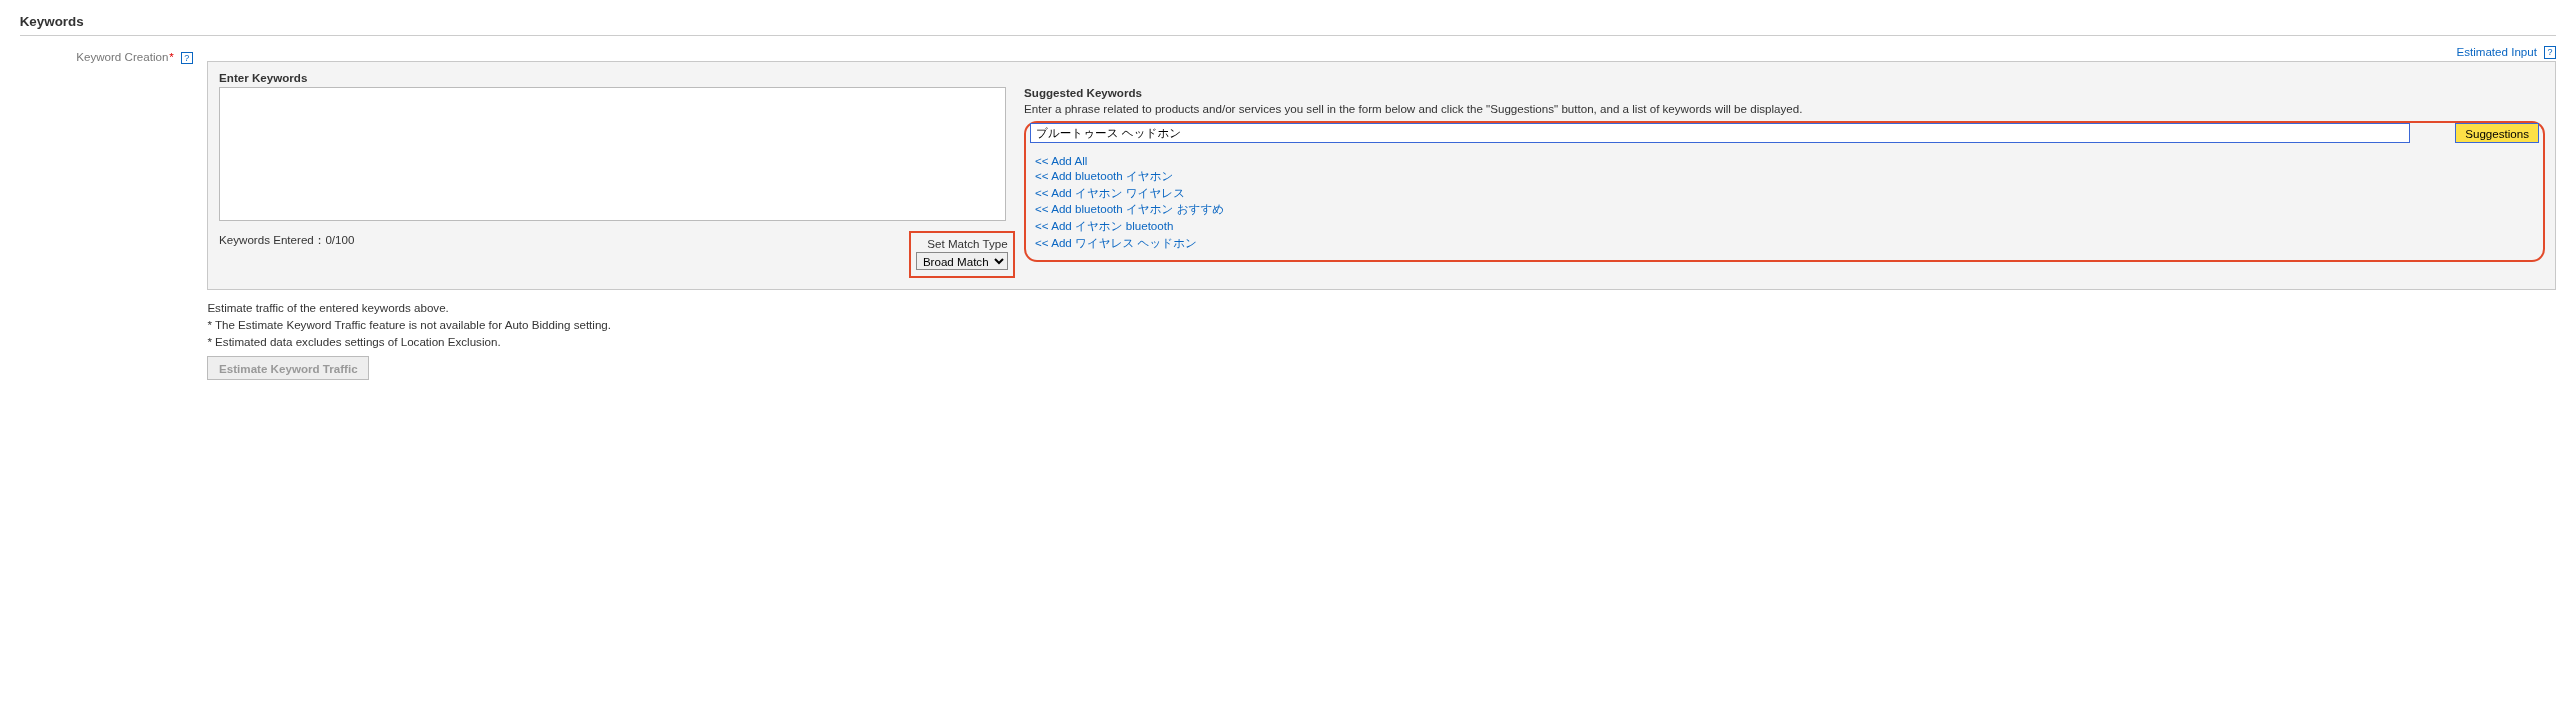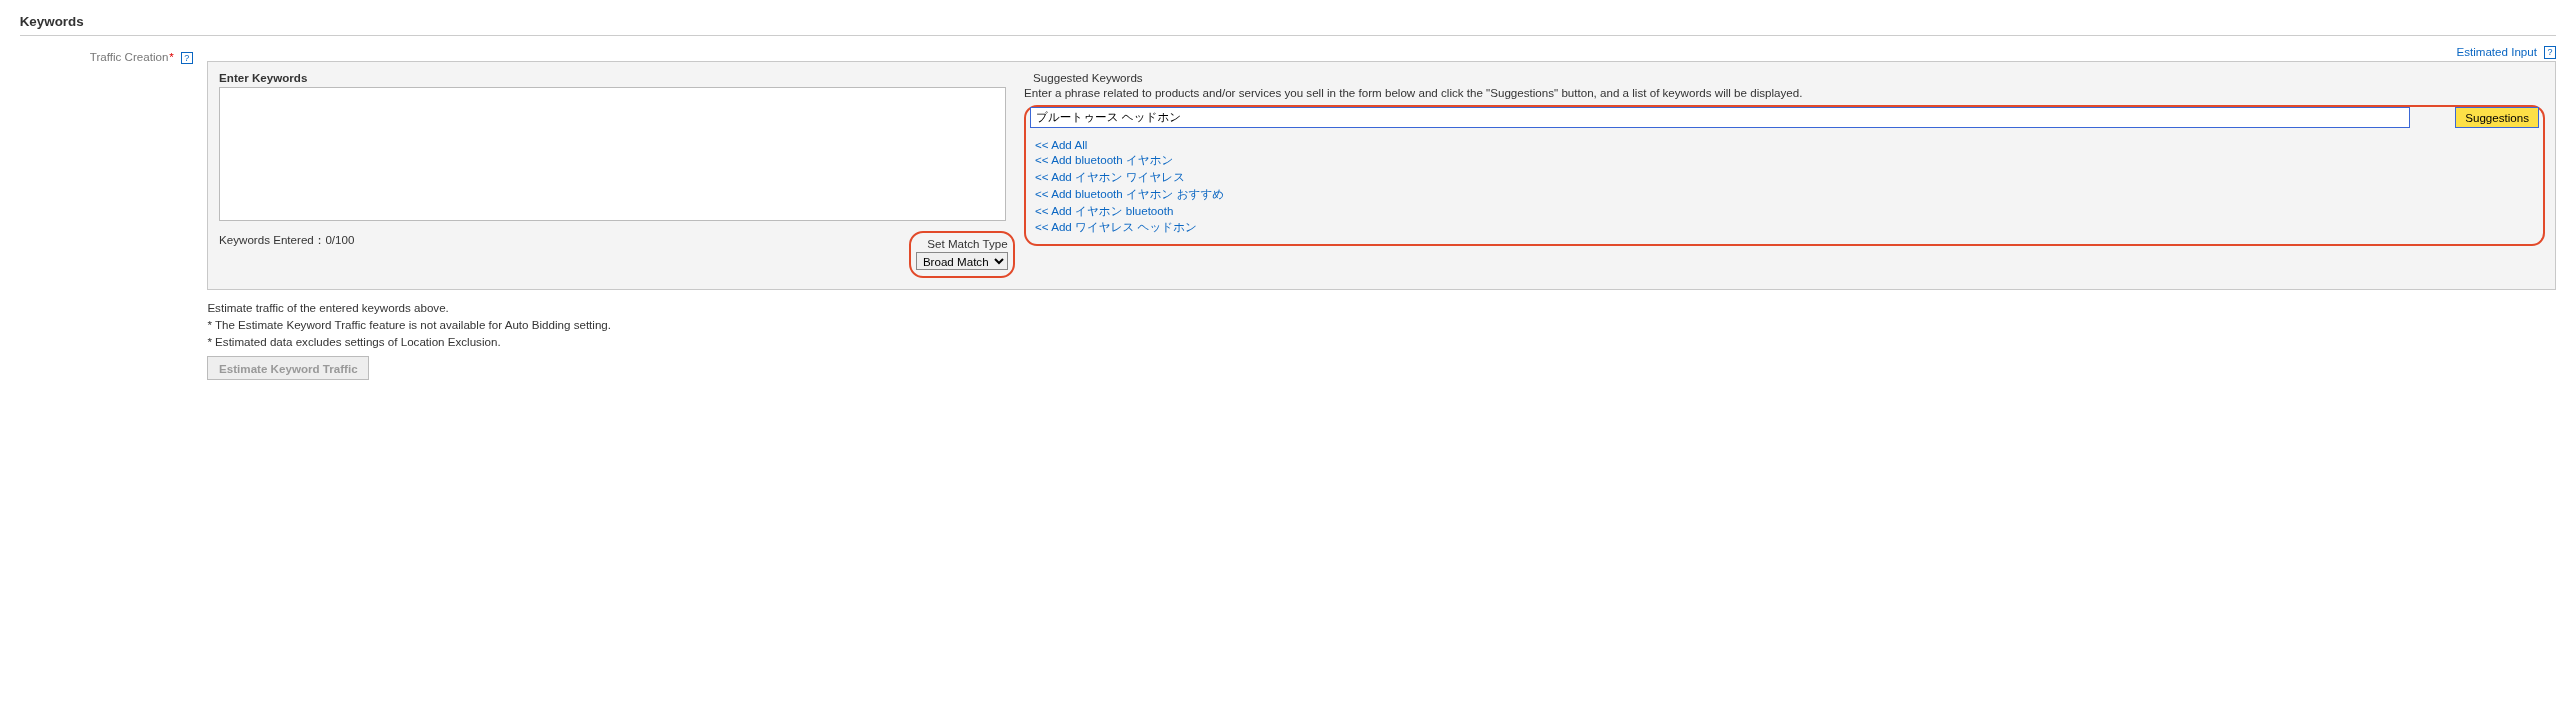--- a/index.html
+++ b/index.html
@@ -46,21 +46,21 @@
     font-size: 11.6px;
     margin-bottom: 1.8px;
   }
   .adv-link span { cursor: pointer; }
   .panel {
     border: 0.9px solid #c8c8c8;
     background: #f4f4f4;
     padding: 9px 10.7px 10.7px 10.7px;
     display: flex;
     gap: 18px;
-    align-items: flex-start;
+    align-items: center;
   }
   .panel-left { width: 787px; }
   .panel-right { flex: 1; }
   .subhead { font-weight: bold; margin-bottom: 3.6px; }
   .kw-textarea {
     width: 100%;
     height: 134px;
     border: 0.9px solid #bbb;
     background: #fff;
     resize: none;
@@ -70,33 +70,33 @@
   }
   .below-row {
     margin-top: 8px;
     display: flex;
     align-items: flex-start;
     text-align: left;
   }
   .count-text { flex: 1; color: #333; padding-top: 1.8px; }
   .matchtype-box {
     border: 2.7px solid #e24a2a;
-    border-radius: 14px;
+    border-radius: 0;
     padding: 3.6px 5.4px 5.4px 5.4px;
     text-align: right;
     margin-right: -9px;
   }
   .matchtype-box .lbl { display: block; margin-bottom: 1.8px; color: #333; }
   .matchtype-select {
     font-size: 11.6px;
     border: 0.9px solid #888;
     background: #efefef;
     padding: 0.9px 1.8px;
   }
-  .sugg-title { font-weight: normal; color: #333; margin-bottom: 1.8px; margin-left: 9px; }
+  .sugg-title { font-weight: bold; color: #333; margin-bottom: 1.8px; }
   .sugg-desc { color: #333; margin-bottom: 3.6px; line-height: 1.4; }
   .sugg-box {
     border: 2.7px solid #e24a2a;
     border-radius: 13px;
     padding: 0 3.6px 7.2px 3.6px;
     margin-top: 1.8px;
   }
   .sugg-input-row { display: flex; gap: 5.4px; }
   .sugg-input {
     flex: 1;
@@ -134,21 +134,21 @@
   }
 </style>
 </head>
 <body>
 
 <div class="page">
   <div class="section-title">Keywords</div>
 
   <div class="row">
     <div class="label-col">
-      <span>Traffic Creation</span><span class="req">*</span>
+      <span>Keyword Creation</span><span class="req">*</span>
       <span class="help-box">?</span>
     </div>
 
     <div class="content-col">
       <div class="adv-link">
         <span>Estimated Input</span>
         <span class="help-box">?</span>
       </div>
 
       <div class="panel">

